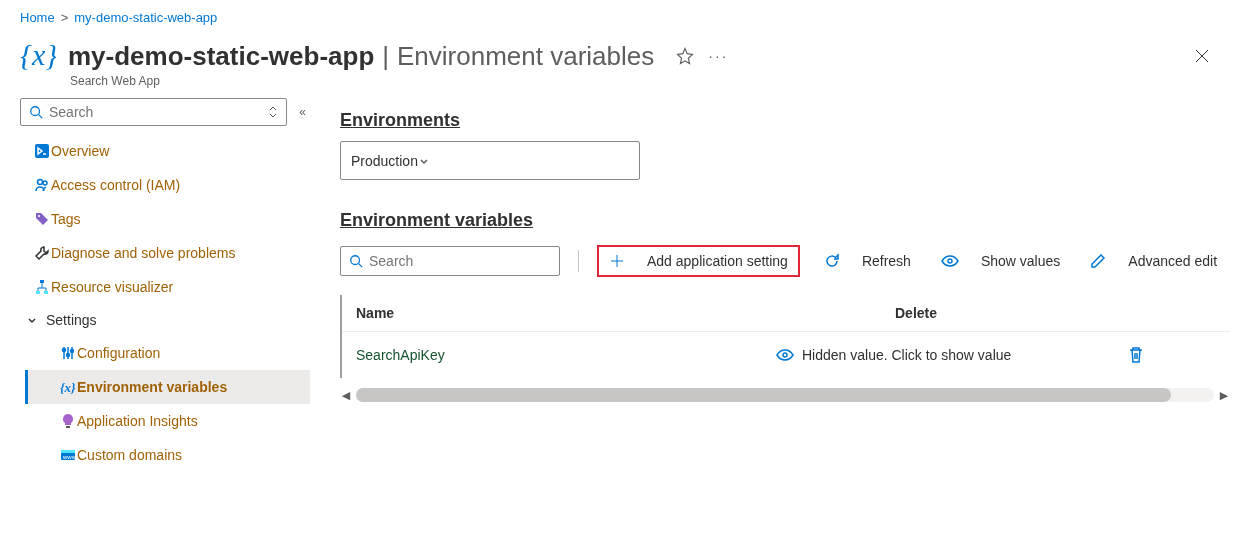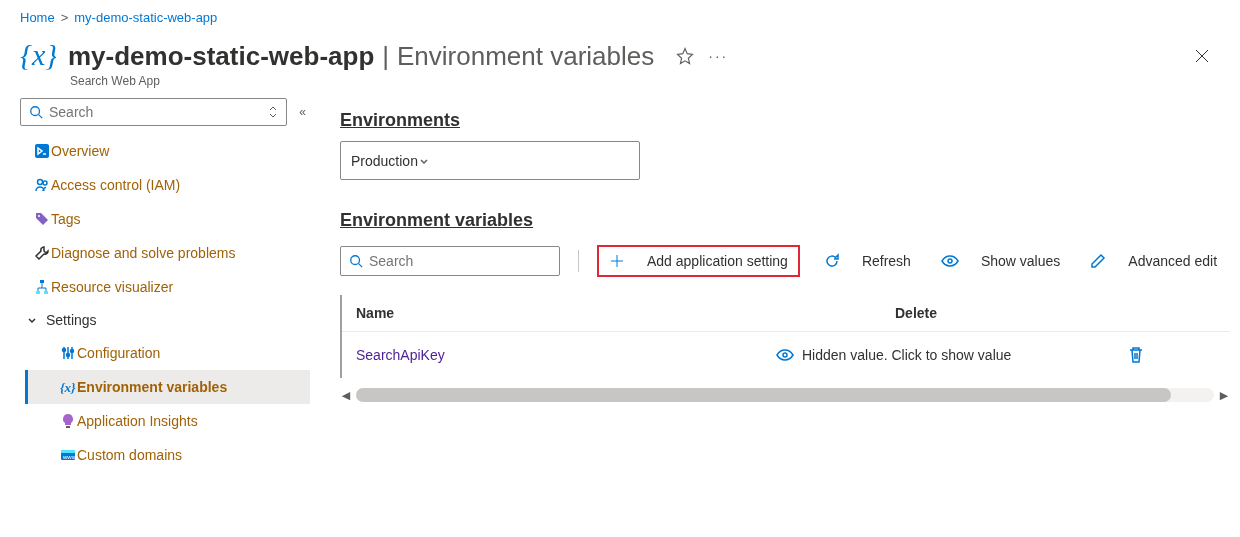--- a/index.html
+++ b/index.html
@@ -185,21 +185,21 @@
       font-size: 14px;
     }
     .table-row {
       display: grid;
       grid-template-columns: 420px 320px 1fr;
       padding: 14px 14px;
       border-top: 1px solid #edebe9;
       align-items:center;
       font-size:14px;
     }
-    .name-cell a { color:#4c1d95;text-align:center; }
+    .name-cell a { color:#14532d;text-align:center; }
     .value-cell { display:flex; align-items:center; gap:8px; color:#323130; }
     .delete-cell { display:flex; justify-content:center; padding-right:40px;}
     
     
     .hscroll {
       margin-top: 8px;
       display:flex; align-items:center; gap:4px;
       height: 18px;
     }
     .hscroll .arrow{ width:12px; display:flex; justify-content:center; color:#605e5c; font-size:11px;}

